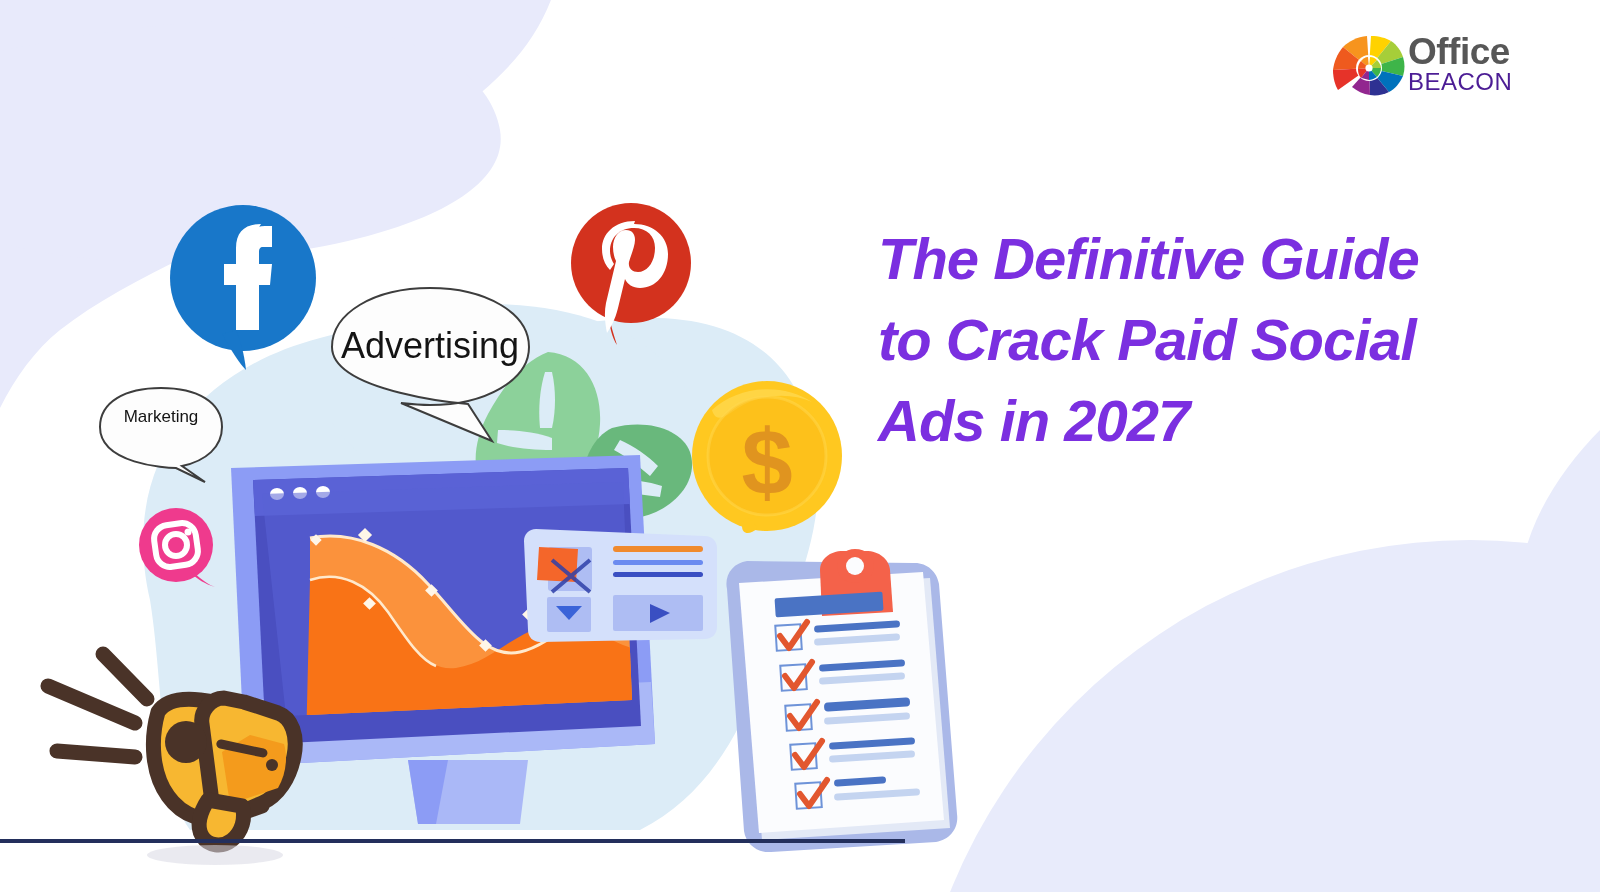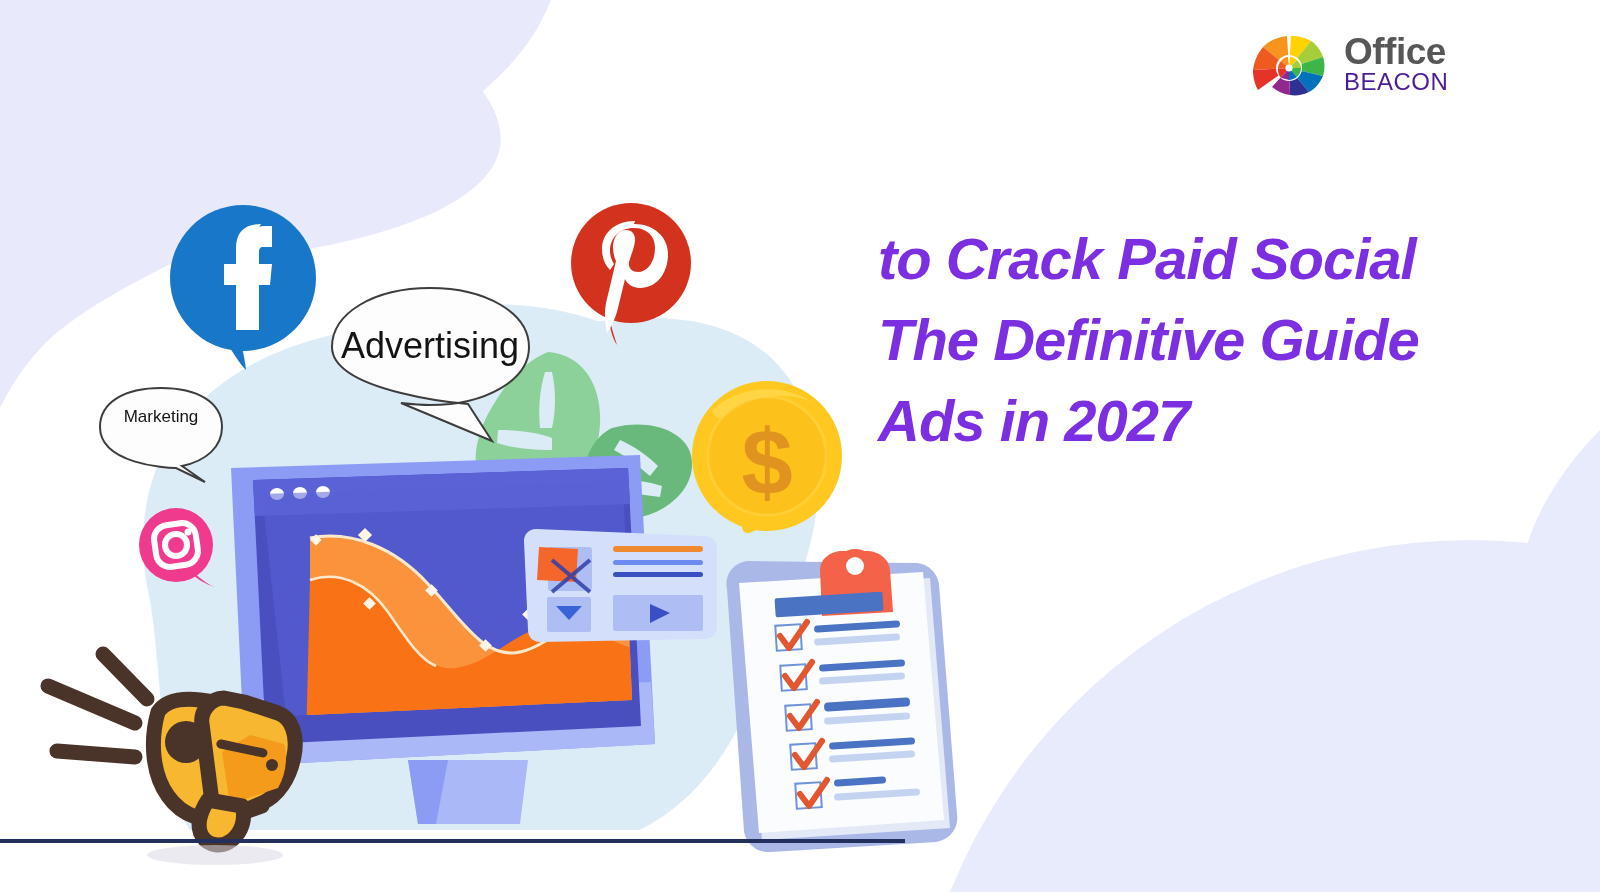--- a/index.html
+++ b/index.html
@@ -22,27 +22,27 @@
     position: absolute;
     left: 0;
     top: 0;
     width: 1600px;
     height: 892px;
   }
 
   
   #brand-logo {
     position: absolute;
-    left: 1250px;
+    left: 1330px;
     top: 26px;
     width: 205px;
     height: 72px;
     display: flex;
     align-items: center;
-    gap: 16px;
+    gap: 0;
   }
   #brand-mark {
     width: 78px;
     height: 68px;
     flex: 0 0 auto;
   }
   #brand-words {
     display: flex;
     flex-direction: column;
     justify-content: center;
@@ -371,21 +371,21 @@
         </g>
       </g>
     </svg>
     <div id="brand-words">
       <div id="brand-office">Office</div>
       <div id="brand-beacon">BEACON</div>
     </div>
   </div>
 
   <div id="headline">
+    <div class="line">The Definitive Guide</div>
     <div class="line">to Crack Paid Social</div>
-    <div class="line">The Definitive Guide</div>
     <div class="line">Ads in 2027</div>
   </div>
 
   <div class="bubble-label" id="label-marketing">Marketing</div>
   <div class="bubble-label" id="label-advertising">Advertising</div>
 
 </div>
 
 </body></html>

